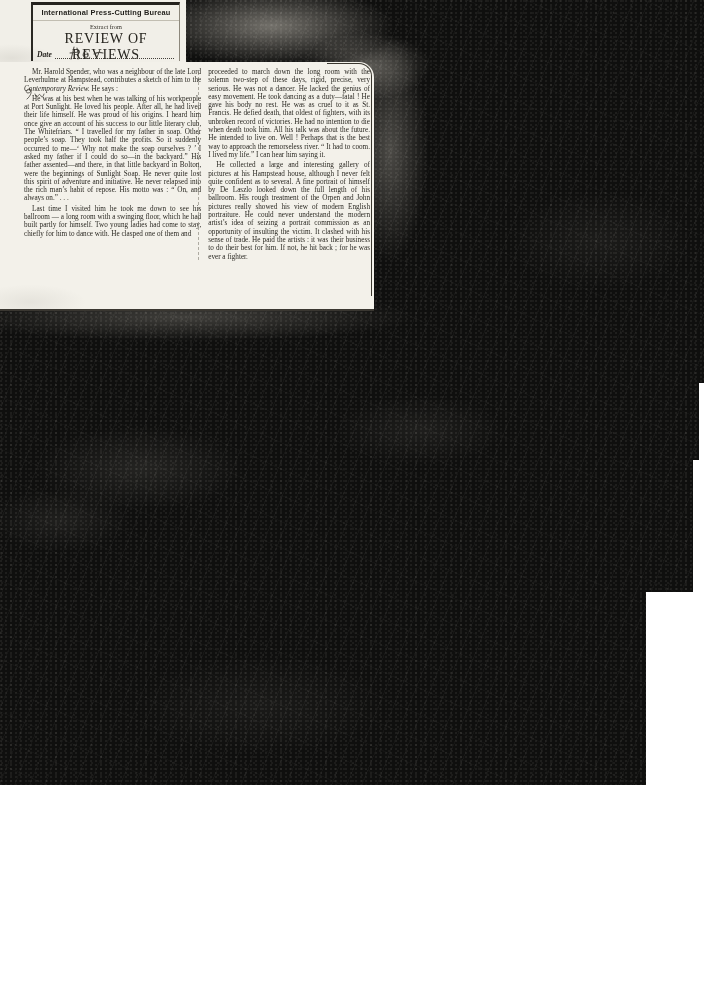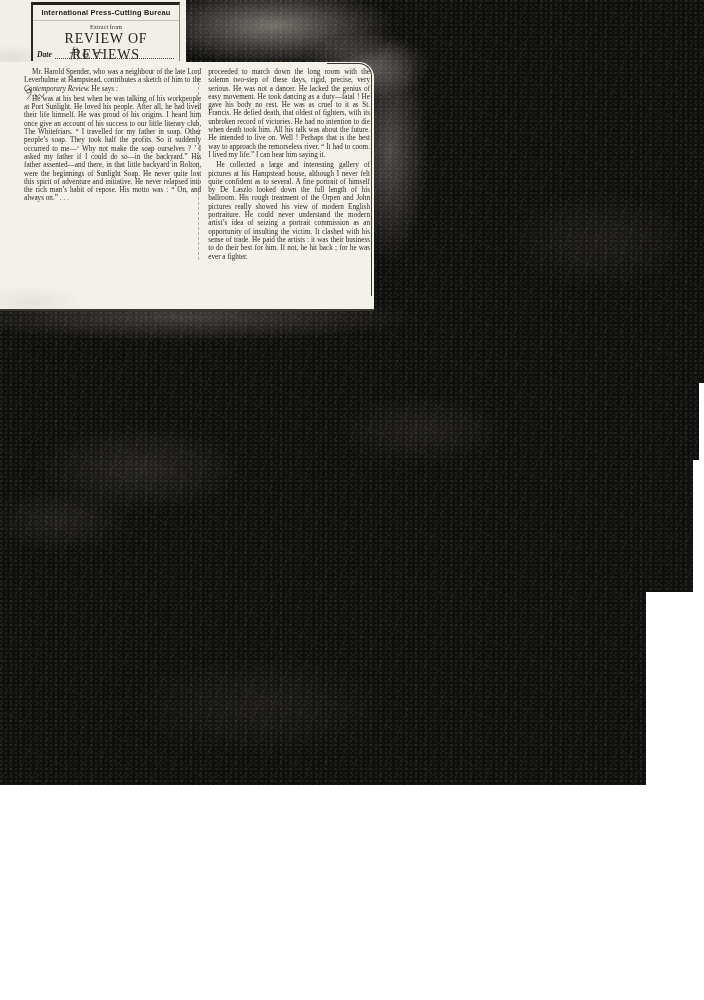--- a/index.html
+++ b/index.html
@@ -142,20 +142,21 @@
 
     <svg class="annot-mark" width="26" height="16" viewBox="0 0 26 16">
       <path d="M7 3 c-3 0 -4 4 -1 4 c3 0 4 -4 1 -4 c4 1 2 7 -2 10 M13 8 c1 3 2 4 3 2 c1 -2 2 -2 3 0 c1 2 2 1 3 -2" fill="none" stroke="#45423c" stroke-width="1" stroke-linecap="round" opacity="0.8"></path>
     </svg>
 
 
     <div class="cols">
       <div class="col col-1">
         <p class="indent"><span>Mr. Harold Spender, who was a neighbour of the late Lord Leverhulme at Hampstead, contributes a sketch of him to the </span><i>Contemporary Review.</i><span>  He says :</span></p>
         <p class="indent">He was at his best when he was talking of his workpeople at Port Sunlight.  He loved his people.  After all, he had lived their life himself.  He was proud of his origins.  I heard him once give an account of his success to our little literary club, The Whitefriars.  “ I travelled for my father in soap.  Other people’s soap.  They took half the profits.  So it suddenly occurred to me—‘ Why not make the soap ourselves ? ’  I asked my father if I could do so—in the backyard.”  His father assented—and there, in that little backyard in Bolton, were the beginnings of Sunlight Soap.  He never quite lost this spirit of adventure and initiative.  He never relapsed into the rich man’s habit of repose.  His motto was :  “ On, and always on.” . . .</p>
+        <p class="indent">Last time I visited him he took me down to see his ballroom — a long room with a swinging floor, which he had built partly for himself.  Two young ladies had come to stay, chiefly for him to dance with.  He clasped one of them and</p>
       </div>
       <div class="col col-2">
         <p>proceeded to march down the long room with the solemn two-step of these days, rigid, precise, very serious.  He was not a dancer.  He lacked the genius of easy movement.  He took dancing as a duty—fatal !  He gave his body no rest.  He was as cruel to it as St. Francis.  He defied death, that oldest of fighters, with its unbroken record of victories.  He had no intention to die when death took him.  All his talk was about the future.  He intended to live on.  Well !  Perhaps that is the best way to approach the remorseless river.  “ It had to coom.  I lived my life.”  I can hear him saying it.</p>
         <p class="indent">He collected a large and interesting gallery of pictures at his Hampstead house, although I never felt quite confident as to several.  A fine portrait of himself by De Laszlo looked down the full length of his ballroom.  His rough treatment of the Orpen and John pictures really showed his view of modern English portraiture.  He could never understand the modern artist’s idea of seizing a portrait commission as an opportunity of insulting the victim.  It clashed with his sense of trade.  He paid the artists :  it was their business to do their best for him.  If not, he hit back ; for he was ever a fighter.</p>
       </div>
       <div class="col-rule"></div>
     </div>
   </div>
 
 </div>

